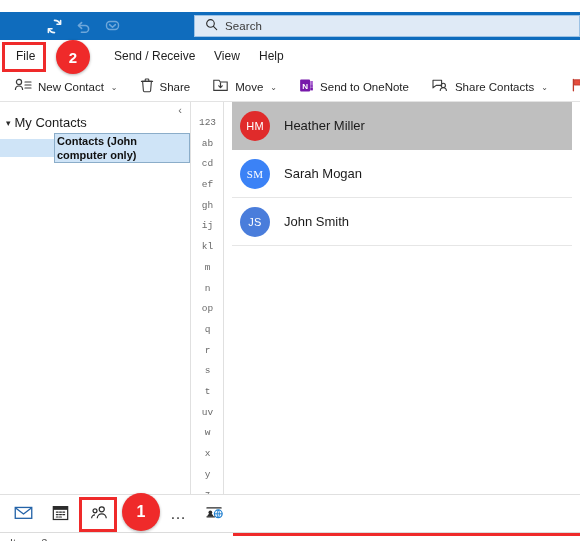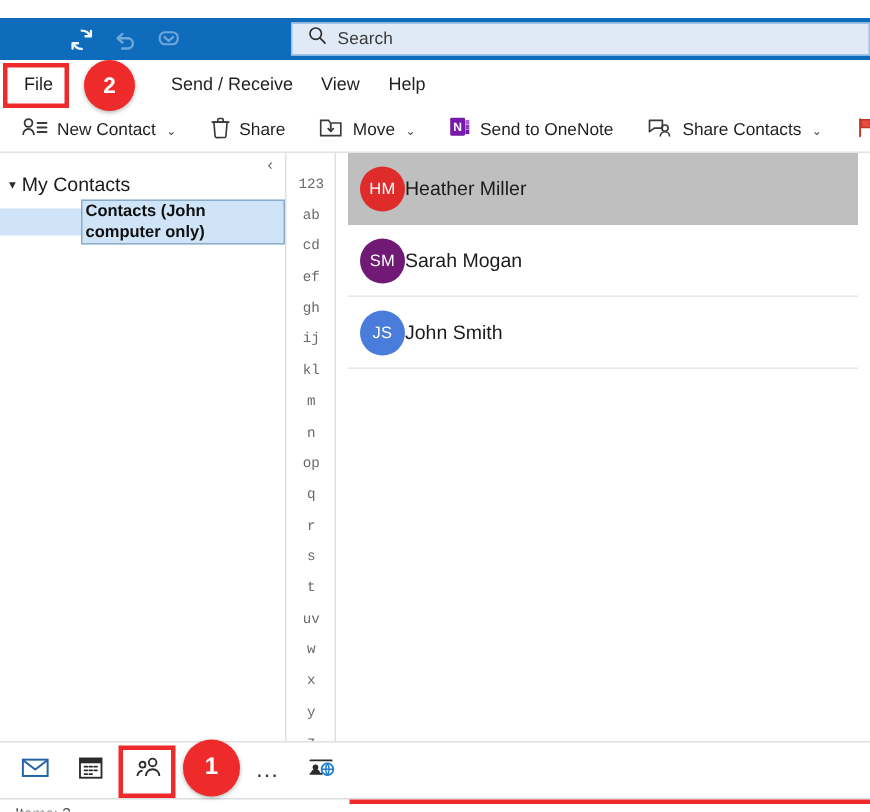--- a/index.html
+++ b/index.html
@@ -105,21 +105,21 @@
     margin-bottom: 11.2px; width: 100%; text-align: center; font-family: Liberation Mono, monospace;
   }
 
   
   .contactlist {
     position: absolute; left: 224px; top: 90px; width: 356px; height: 392px;
     background: #ffffff;
   }
   .contact-row {
     position: relative; height: 48px; margin: 0 8px 0 8px;
-    display: flex; align-items: center; 
+    display: flex; align-items: center; gap: 14px;
     border-bottom: 1px solid #e6e6e6;
   }
   .contact-row.selected { background: #bfbfbf; border-bottom-color: #bfbfbf; }
   .avatar {
     width: 30px; height: 30px; border-radius: 50%;
     display: flex; align-items: center; justify-content: center;
     color: #ffffff; font-size: 11px; letter-spacing: .3px;
     margin-left: 8px; flex: 0 0 auto;
   }
   .contact-name { font-size: 13px; color: #1b1b1b; }
@@ -336,21 +336,21 @@
       <div class="alpha-item">y</div>
       <div class="alpha-item">z</div>
     </div>
 
   <div class="contactlist" id="contact-list">
       <div class="contact-row selected">
         <div class="avatar" style="background: rgb(224, 43, 43);">HM</div>
         <div class="contact-name">Heather Miller</div>
       </div>
       <div class="contact-row">
-        <div class="avatar" style="background: #701a75;">SM</div>
+        <div class="avatar" style="background: #3b82f6; font-family: Liberation Serif, serif;">SM</div>
         <div class="contact-name">Sarah Mogan</div>
       </div>
       <div class="contact-row">
         <div class="avatar" style="background: rgb(74, 125, 219);">JS</div>
         <div class="contact-name">John Smith</div>
       </div>
     </div>
 
   <div class="bottombar">
     <div class="nav-btn" id="nav-mail">

